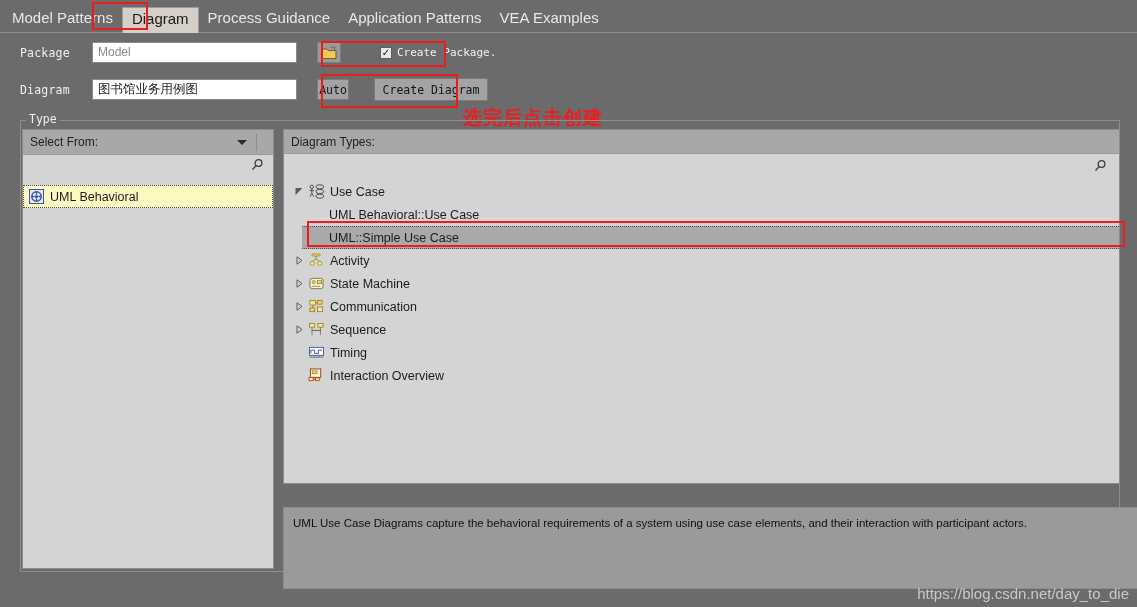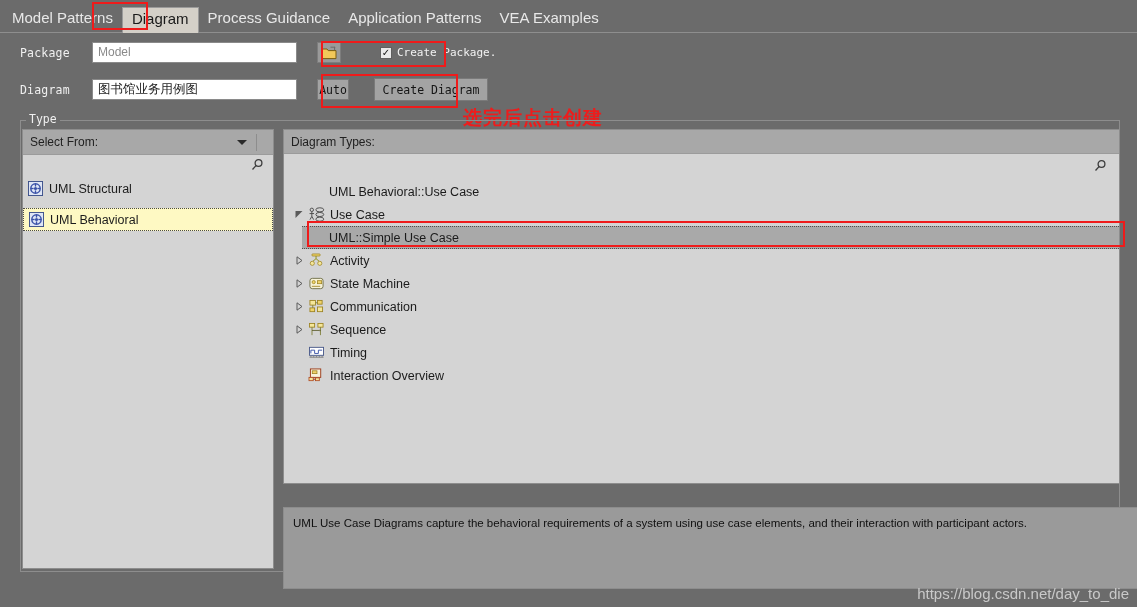--- a/index.html
+++ b/index.html
@@ -233,32 +233,20 @@
     <div class="caret"></div>
     <div class="sf-divider"></div>
   </div>
   <div class="search-row">
     <svg class="magnifier" width="14" height="14" viewBox="0 0 14 14">
       <circle cx="8.5" cy="5" r="3.4" fill="none" stroke="#3c3c3c" stroke-width="1.3"></circle>
       <line x1="6" y1="7.6" x2="2.5" y2="11.5" stroke="#3c3c3c" stroke-width="1.3"></line>
     </svg>
   </div>
 
-  <div class="list-item">
-    <svg class="uml-icon" viewBox="0 0 16 16">
-      <rect x="0.5" y="0.5" width="15" height="15" fill="#dfe6f5" stroke="#3b4f8a" stroke-width="1"></rect>
-      <circle cx="8" cy="8" r="5" fill="none" stroke="#3b53a8" stroke-width="1.6"></circle>
-      <circle cx="8" cy="8" r="1.7" fill="#3b53a8"></circle>
-      <line x1="8" y1="3" x2="8" y2="6" stroke="#3b53a8" stroke-width="1.4"></line>
-      <line x1="8" y1="10" x2="8" y2="13" stroke="#3b53a8" stroke-width="1.4"></line>
-      <line x1="3" y1="8" x2="6" y2="8" stroke="#3b53a8" stroke-width="1.4"></line>
-      <line x1="10" y1="8" x2="13" y2="8" stroke="#3b53a8" stroke-width="1.4"></line>
-    </svg>
-    <span>UML Structural</span>
-  </div>
 
   <div class="list-item selected">
     <svg class="uml-icon" viewBox="0 0 16 16">
       <rect x="0.5" y="0.5" width="15" height="15" fill="#dfe6f5" stroke="#3b4f8a" stroke-width="1"></rect>
       <circle cx="8" cy="8" r="5" fill="none" stroke="#3b53a8" stroke-width="1.6"></circle>
       <circle cx="8" cy="8" r="1.7" fill="#3b53a8"></circle>
       <line x1="8" y1="3" x2="8" y2="6" stroke="#3b53a8" stroke-width="1.4"></line>
       <line x1="8" y1="10" x2="8" y2="13" stroke="#3b53a8" stroke-width="1.4"></line>
       <line x1="3" y1="8" x2="6" y2="8" stroke="#3b53a8" stroke-width="1.4"></line>
       <line x1="10" y1="8" x2="13" y2="8" stroke="#3b53a8" stroke-width="1.4"></line>
@@ -273,41 +261,41 @@
   </div>
   <div class="dt-search-row">
     <svg class="magnifier" width="14" height="14" viewBox="0 0 14 14" style="right:12px; top:5px;">
       <circle cx="8.5" cy="5" r="3.4" fill="none" stroke="#3c3c3c" stroke-width="1.3"></circle>
       <line x1="6" y1="7.6" x2="2.5" y2="11.5" stroke="#3c3c3c" stroke-width="1.3"></line>
     </svg>
   </div>
 
   <div class="tree">
 
-    <div class="tree-row child">
-      <span>UML Behavioral::Use Case</span>
-    </div>
-
     <div class="tree-row">
       <span class="twisty">
         <svg width="9" height="9" viewBox="0 0 9 9">
             <path d="M0.5 1 L7.5 1 L0.5 8 Z" fill="#5a5a5a"></path>
           </svg>
       </span>
       <svg class="tree-icon" viewBox="0 0 18 16">
         <circle cx="4" cy="3" r="1.8" fill="none" stroke="#4a4a4a" stroke-width="1"></circle>
         <line x1="4" y1="5" x2="4" y2="10" stroke="#4a4a4a" stroke-width="1"></line>
         <line x1="1.6" y1="7" x2="6.4" y2="7" stroke="#4a4a4a" stroke-width="1"></line>
         <line x1="4" y1="10" x2="2" y2="13.5" stroke="#4a4a4a" stroke-width="1"></line>
         <line x1="4" y1="10" x2="6" y2="13.5" stroke="#4a4a4a" stroke-width="1"></line>
         <ellipse cx="12.5" cy="3" rx="4.2" ry="2.2" fill="none" stroke="#4a4a4a" stroke-width="1"></ellipse>
         <ellipse cx="12.5" cy="8" rx="4.2" ry="2.2" fill="none" stroke="#4a4a4a" stroke-width="1"></ellipse>
         <ellipse cx="12.5" cy="13" rx="4.2" ry="2.2" fill="none" stroke="#4a4a4a" stroke-width="1"></ellipse>
       </svg>
       <span>Use Case</span>
+    </div>
+
+    <div class="tree-row child">
+      <span>UML Behavioral::Use Case</span>
     </div>
 
     <div class="tree-row child selected">
       <span>UML::Simple Use Case</span>
     </div>
 
     <div class="tree-row">
       <span class="twisty">
         <svg width="9" height="9" viewBox="0 0 9 9">
             <path d="M2 0.8 L7 4.5 L2 8.2 Z" fill="none" stroke="#5a5a5a" stroke-width="1"></path>

